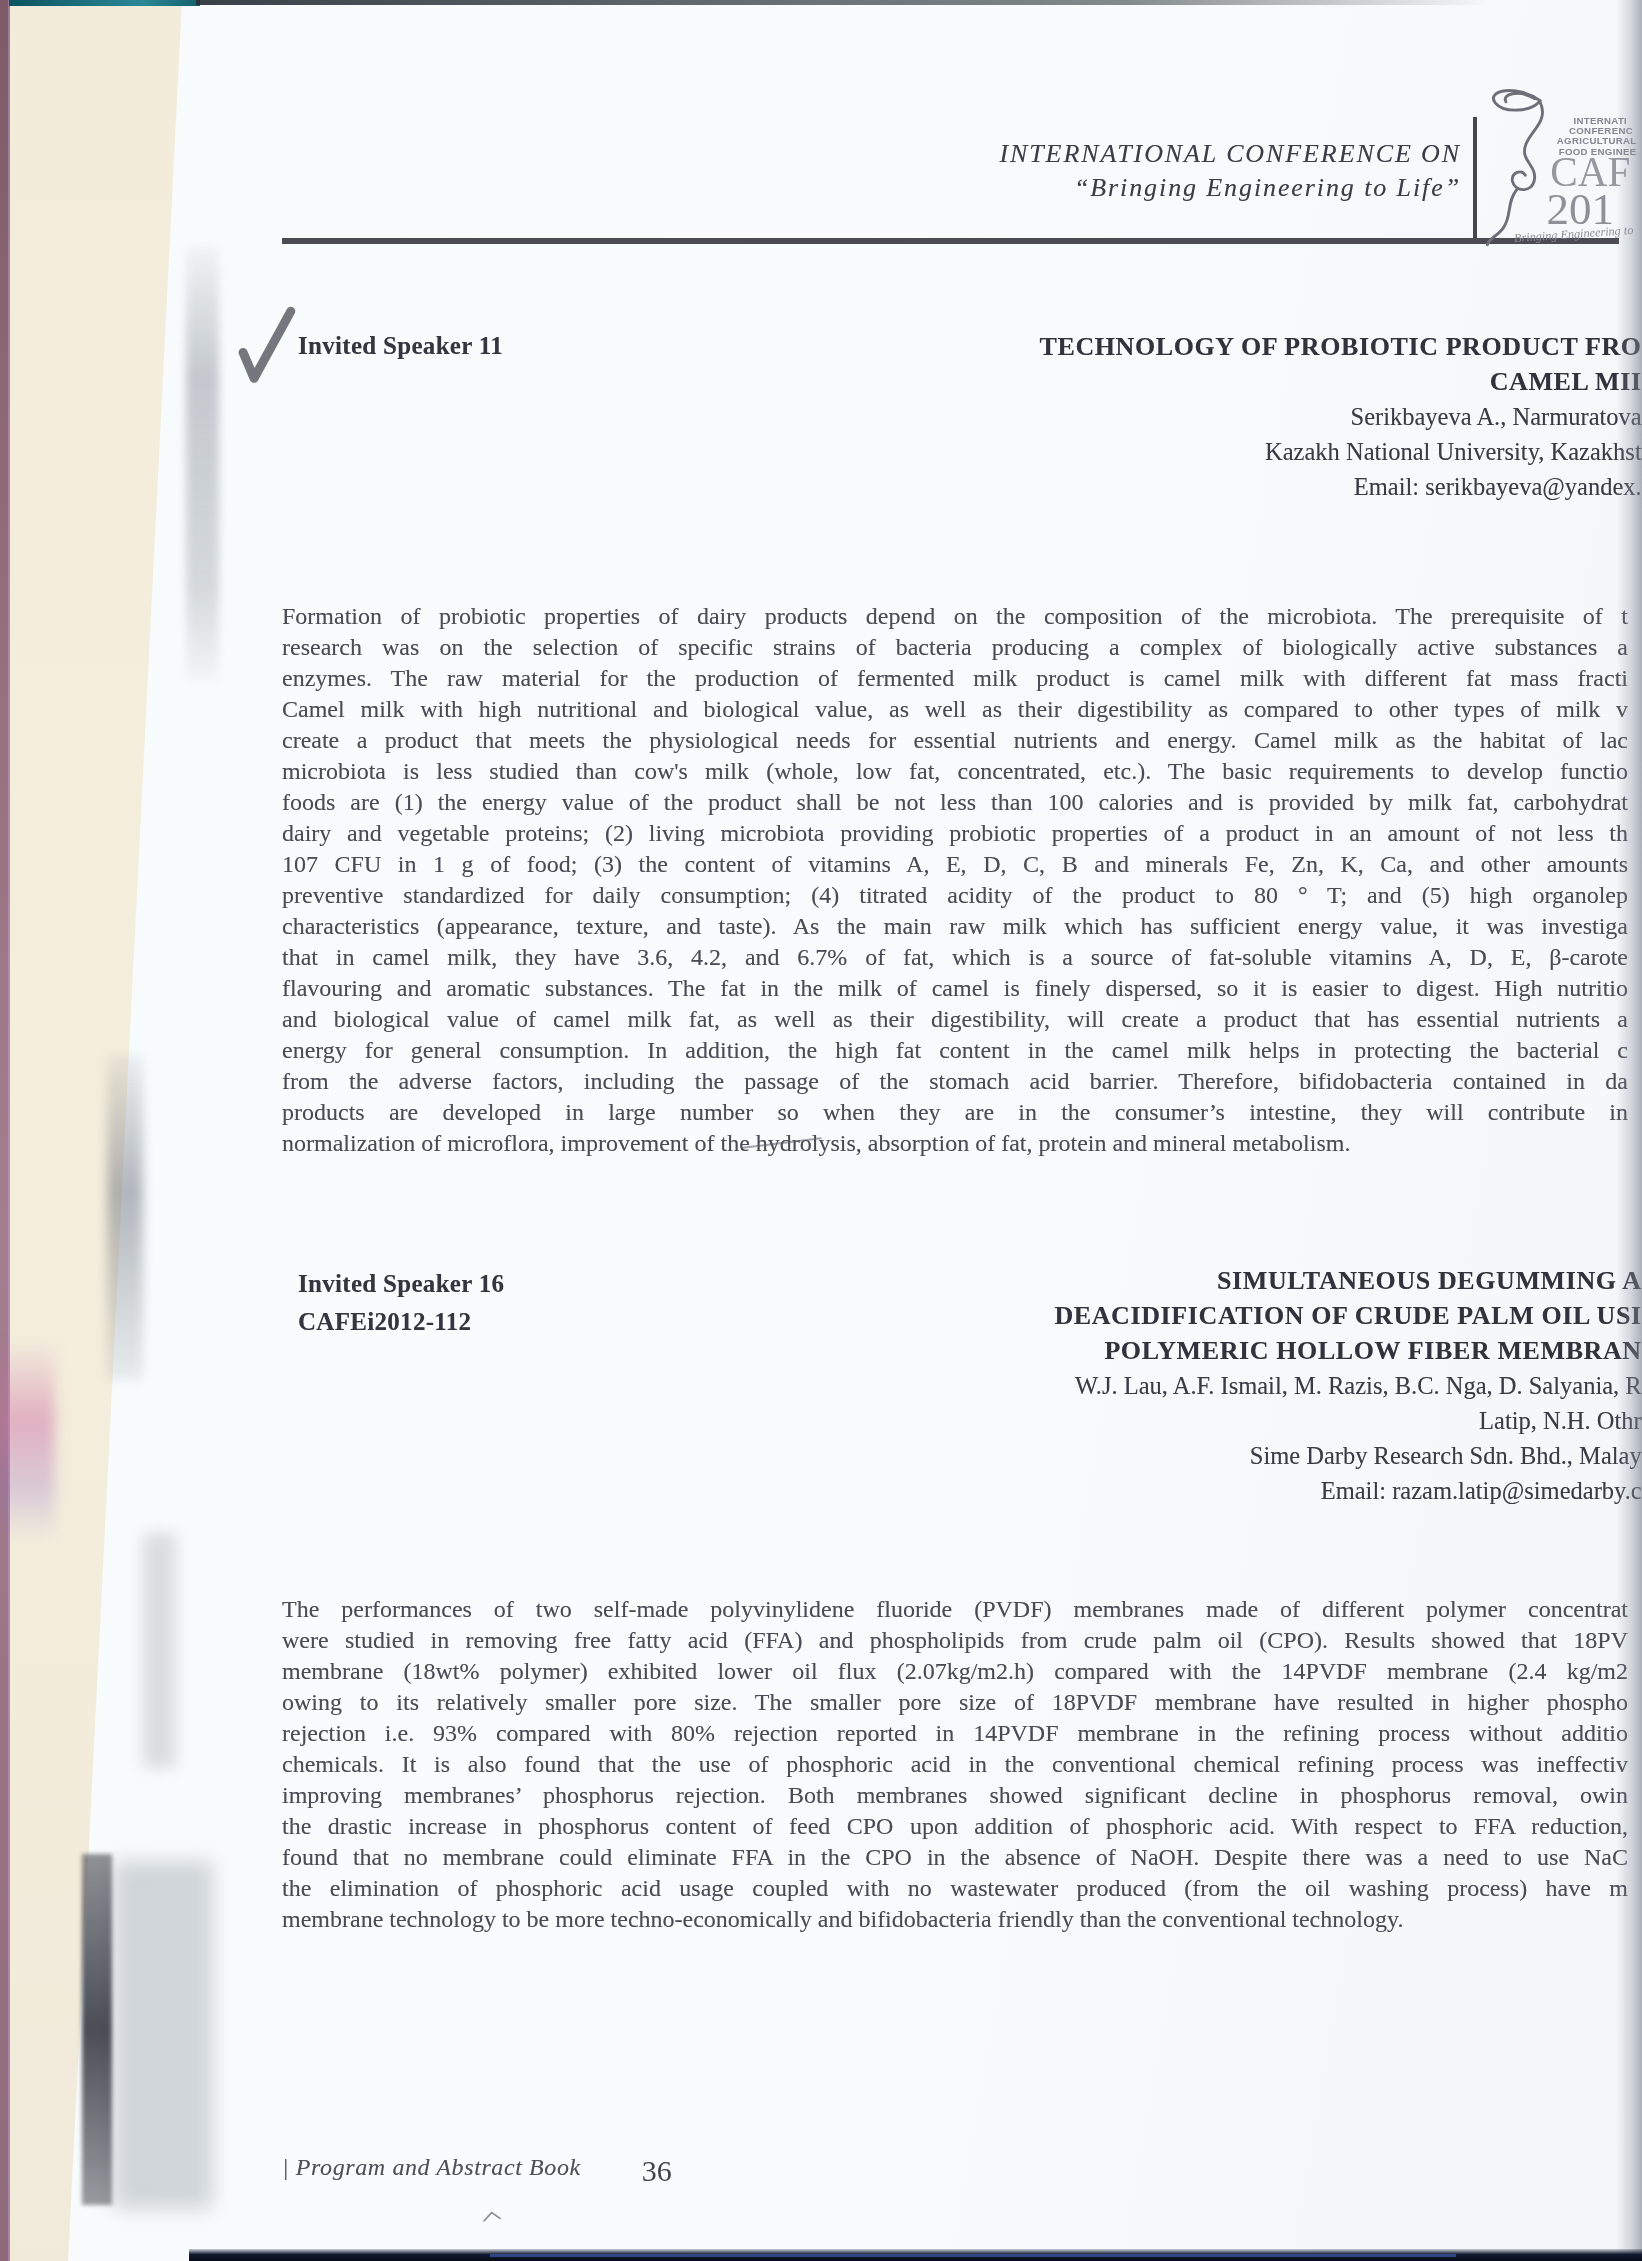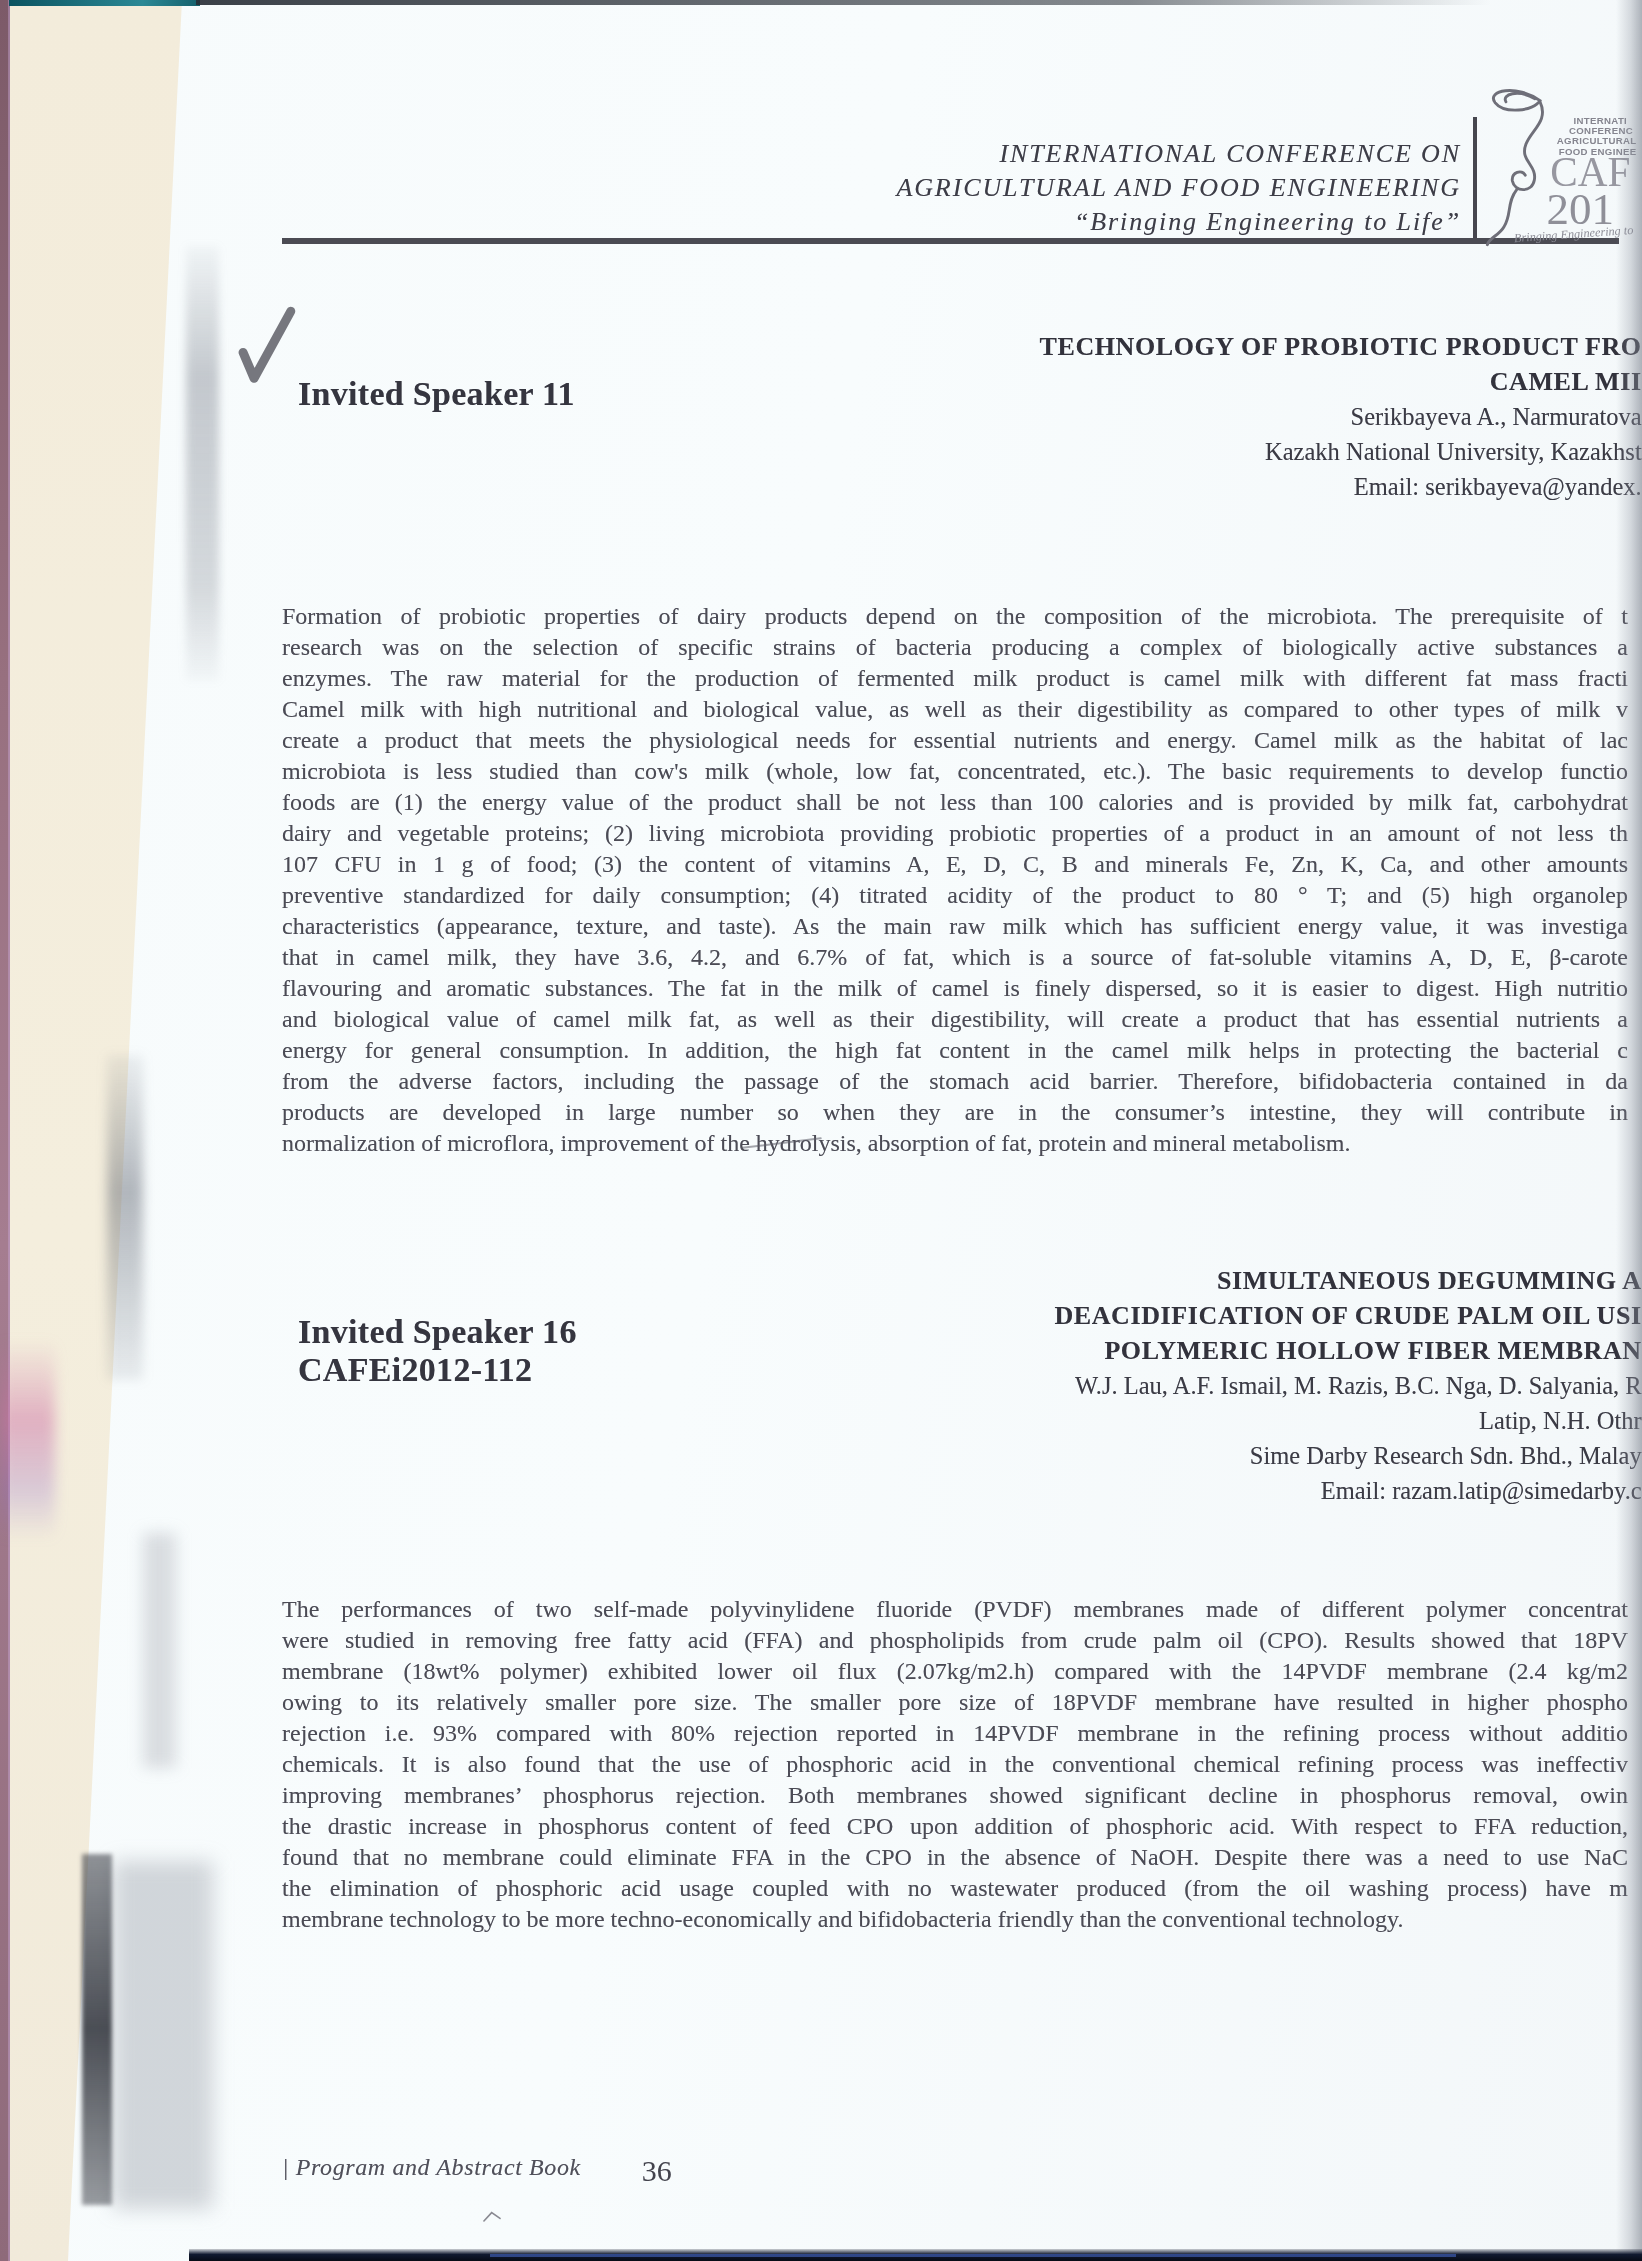--- a/index.html
+++ b/index.html
@@ -43,22 +43,22 @@
     background:linear-gradient(180deg,rgba(216,132,176,0),rgba(206,116,166,.5) 40%,rgba(152,112,200,.28) 75%,rgba(216,132,176,0));}
   
   .conf{position:absolute;right:182px;top:137px;z-index:10;text-align:right;
     font-style:italic;font-size:26px;line-height:34px;letter-spacing:1.9px;color:#3d3d47;
     text-shadow:0 0 0.6px rgba(70,70,84,.4);}
   .rule{position:absolute;left:282px;top:238px;width:1337px;height:5.8px;background:#4b4b53;z-index:10;}
   .vline{position:absolute;left:1473px;top:117px;width:3.9px;height:122px;background:#46464e;z-index:10;}
   .logo{position:absolute;left:1477px;top:81px;z-index:10;overflow:hidden;}
   .logo text{font-family:"Liberation Sans",sans-serif;}
   
-  .sp-label{position:absolute;z-index:10;font-weight:bold;font-size:34px;color:#35353f;
-    letter-spacing:0.3px;text-shadow:0 0 0.6px rgba(60,60,74,.4);line-height:38px;margin-top:48px;}
+  .sp-label{position:absolute;z-index:10;font-weight:bold;font-size:25px;color:#35353f;
+    letter-spacing:0.3px;text-shadow:0 0 0.6px rgba(60,60,74,.4);line-height:38px;}
   #sp11-label{left:298px;top:327px;}
   #sp12-label{left:298px;top:1265px;}
   .checkmark{position:absolute;left:234px;top:301px;z-index:10;}
   .title-block{position:absolute;right:1.3px;z-index:10;text-align:right;white-space:nowrap;
     font-size:24.5px;line-height:35px;color:#3b3b45;text-shadow:0 0 0.6px rgba(60,60,74,.35);}
   #tb11{top:329px;}
   #tb12{top:1263px;}
   .title-block .bold-line{font-weight:bold;font-size:26px;color:#32323c;letter-spacing:0.6px;}
   
   .abstract{position:absolute;left:282px;width:1346px;z-index:10;font-size:24px;color:#4b4b55;
@@ -85,21 +85,20 @@
 
   <div class="smudge" id="sm-top"></div>
   <div class="smudge" id="sm-mid"></div>
   <div class="smudge" id="sm-low"></div>
   <div class="smudge" id="sm-dark-halo"></div>
   <div class="smudge" id="sm-dark"></div>
   <div class="smudge" id="sm-pink"></div>
 
   <div class="conf">
     <div>INTERNATIONAL CONFERENCE ON</div>
-    <div>AGRICULTURAL AND FOOD ENGINEERING</div>
     <div>“Bringing Engineering to Life”</div>
   </div>
   <div class="vline"></div>
   <div class="rule"></div>
 
   <svg class="logo" width="166" height="173" viewBox="0 0 258 268">
     <g stroke="#6f6f79" stroke-width="4.5" fill="none" stroke-linecap="round">
       <path d="M 98,30 C 62,4 14,14 28,33 C 42,51 88,47 98,30 Z"></path>
       <path d="M 90,27 C 64,12 38,20 45,32"></path>
       <path d="M 98,32 C 112,62 84,76 76,98 C 66,124 94,130 89,154 C 85,174 58,172 55,155 C 53,141 70,136 75,146"></path>

